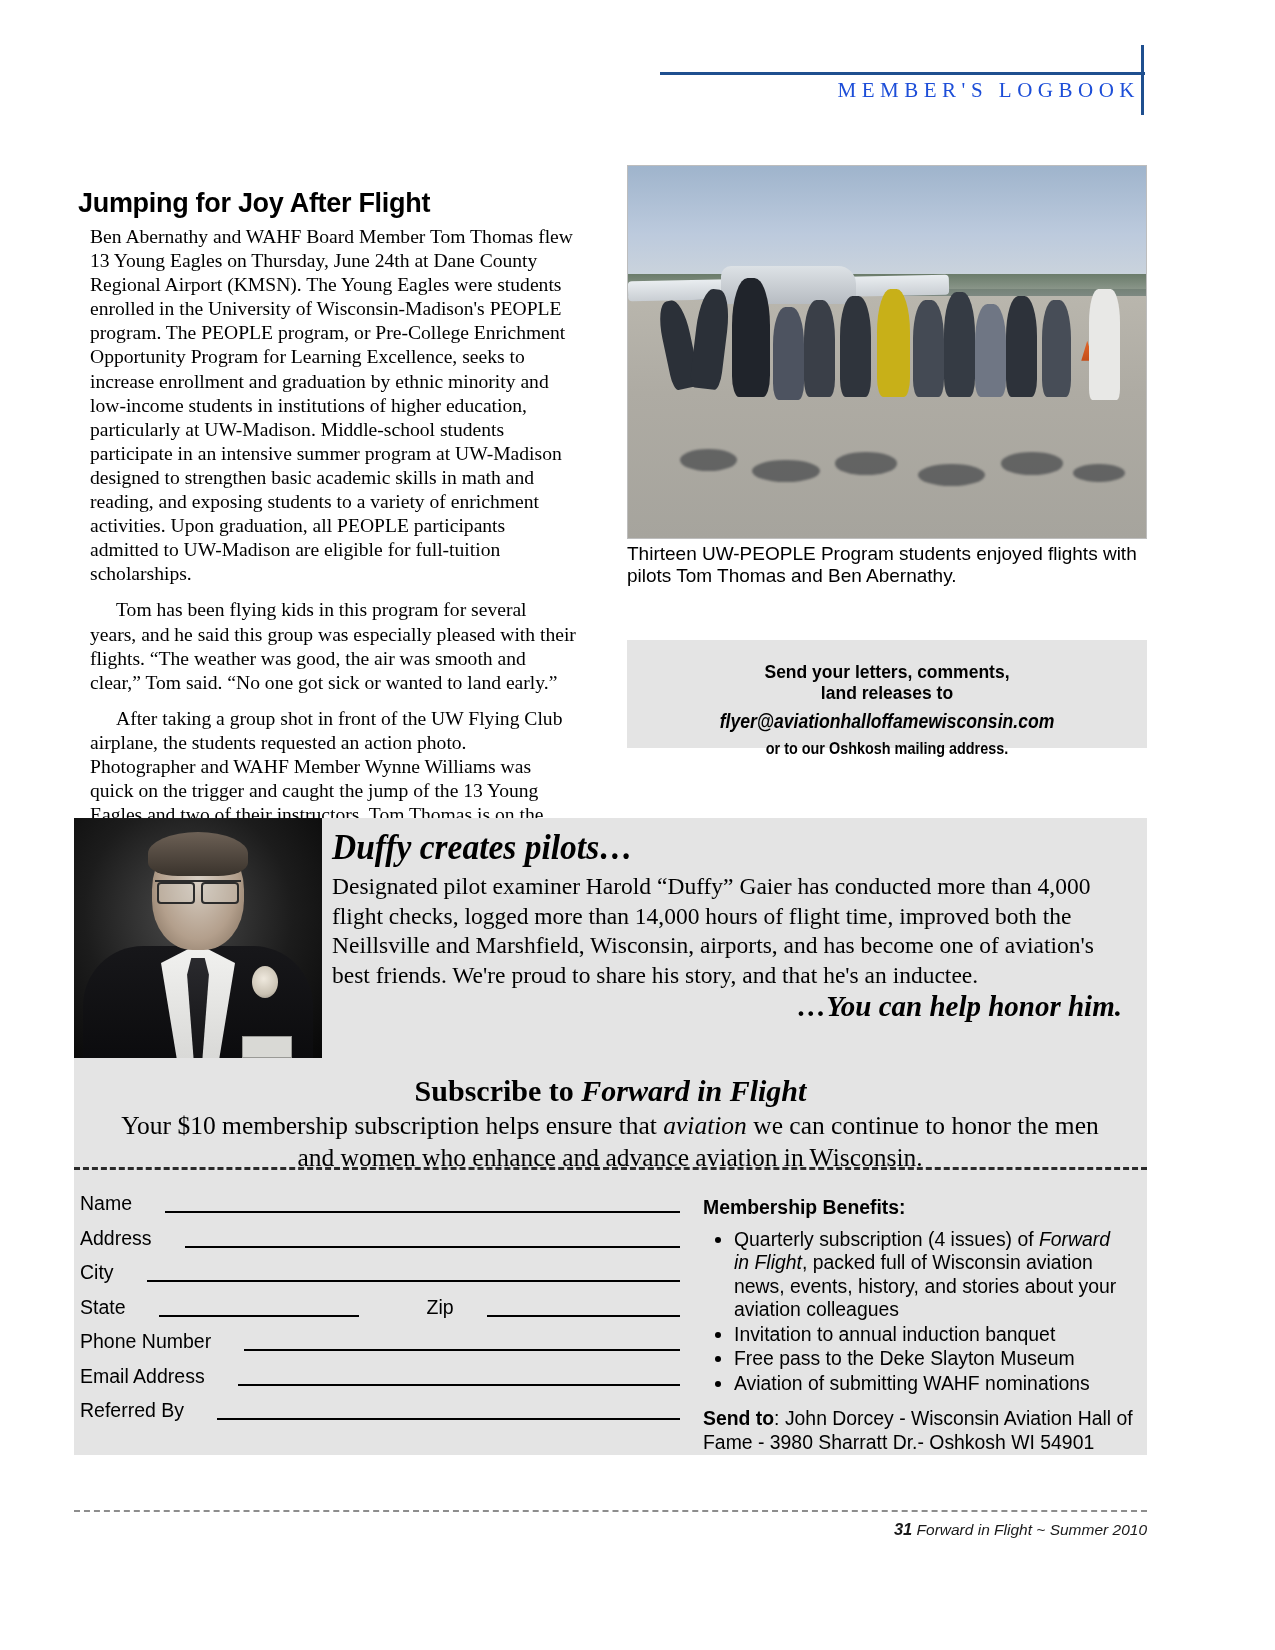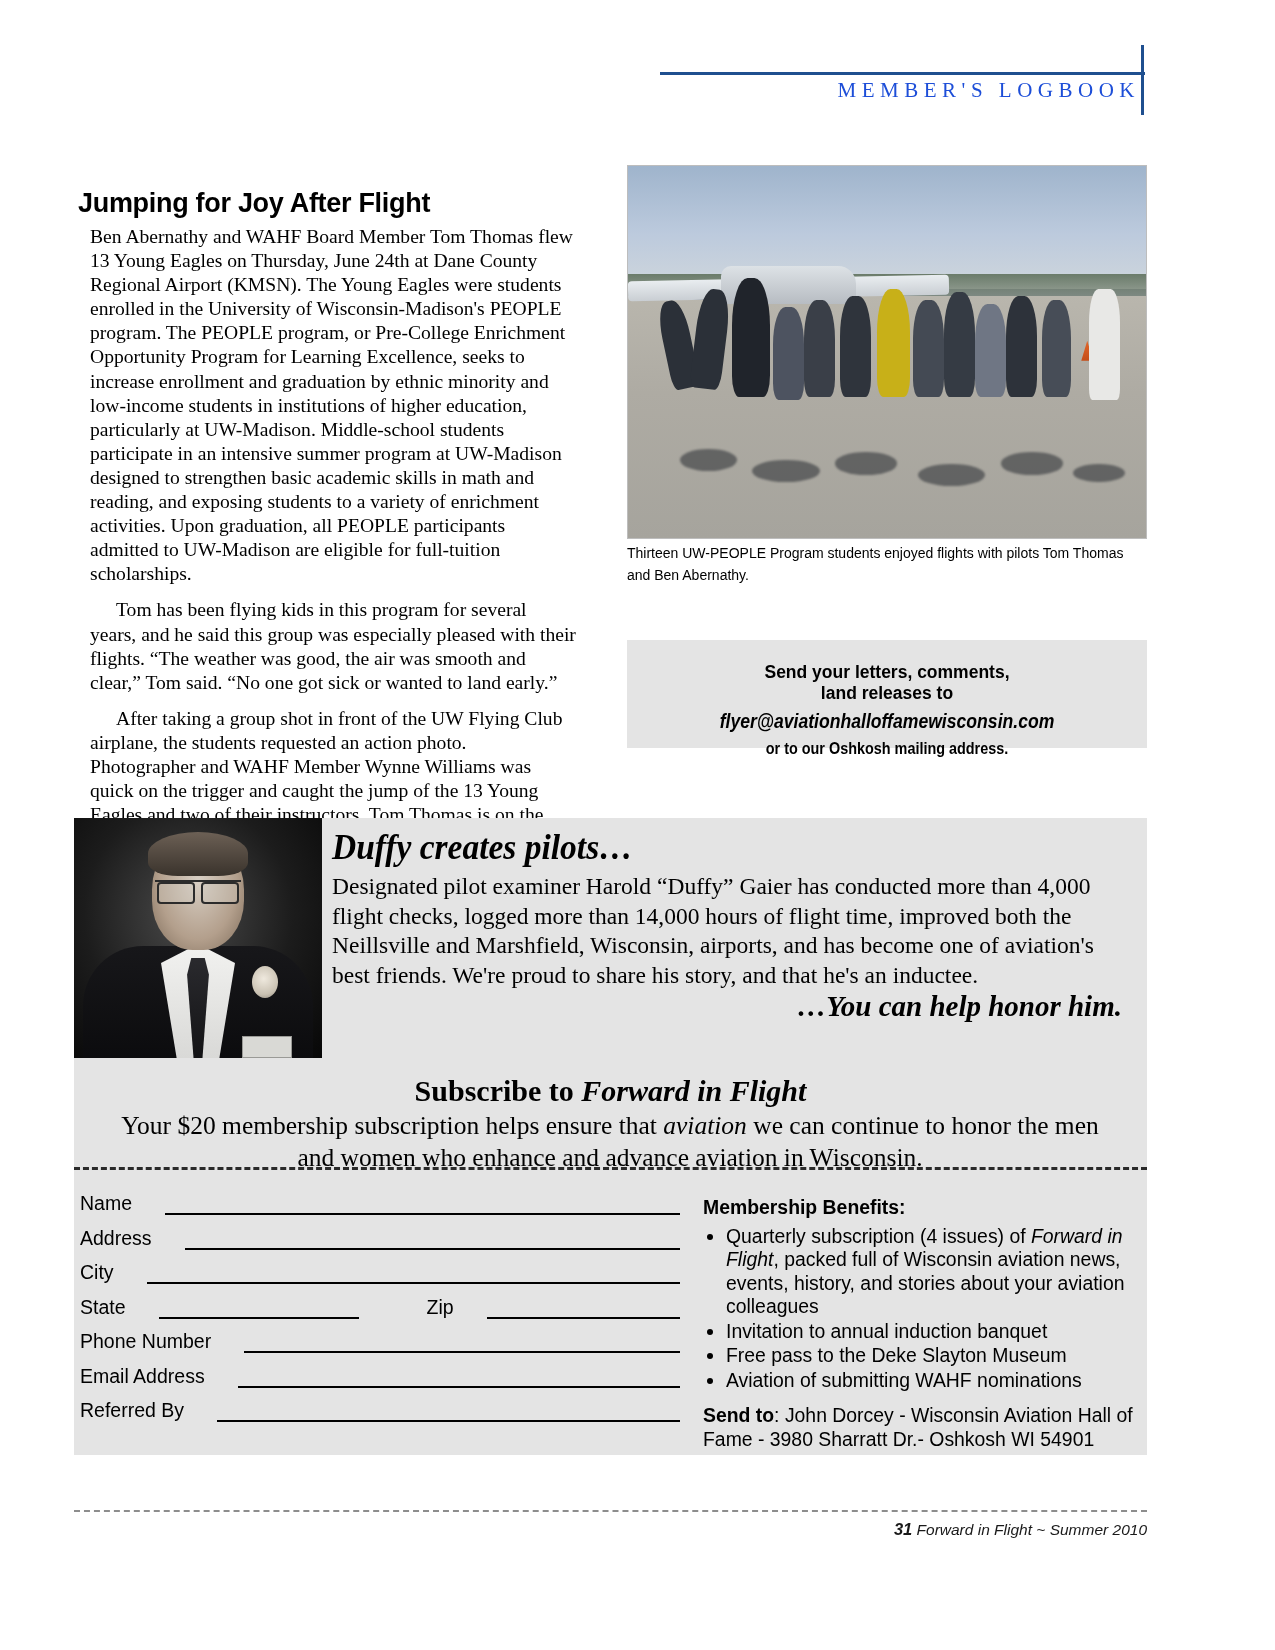--- a/index.html
+++ b/index.html
@@ -140,21 +140,21 @@
     background: #5a6068;
     border-radius: 5px;
   }
 
   .caption {
     position: absolute;
     left: 627px;
     top: 543px;
     width: 520px;
     font-family: "Liberation Sans", sans-serif;
-    font-size: 14px;
+    font-size: 19px;
     line-height: 21.5px;
     color: #000;
   }
 
   
   .letters-box {
     position: absolute;
     left: 627px;
     top: 640px;
     width: 520px;
@@ -335,21 +335,21 @@
     position: absolute;
     left: 80px;
     top: 1192px;
     width: 600px;
     font-family: "Liberation Sans", sans-serif;
     font-size: 19.5px;
     color: #000;
   }
   .frow {
     display: flex;
-    align-items: flex-end;
+    align-items: center;
     margin-bottom: 11.5px;
     gap: 24px;
   }
   .flabel { white-space: nowrap; }
   .fline {
     flex: 1;
     border-bottom: 2px solid #000;
     margin-left: 9px;
     height: 17px;
   }
@@ -365,21 +365,21 @@
     font-family: "Liberation Sans", sans-serif;
     font-size: 19.4px;
     line-height: 23.5px;
     color: #000;
   }
   .benefits-title {
     font-weight: bold;
     margin-bottom: 5px;
   }
   .benefits ul {
-    margin: 0;
+    margin: 8px;
     padding-left: 23px;
   }
   .benefits li { margin-bottom: 1px; }
   .benefits .ital { font-style: italic; }
   .sendto {
     margin-top: 11px;
     line-height: 24px;
   }
   .sendto b { font-weight: bold; margin-top: 31px; }
 
@@ -483,21 +483,21 @@
   </div>
 
   <div class="duffy-head">Duffy creates pilots…</div>
   <div class="duffy-body">Designated pilot examiner Harold “Duffy” Gaier has conducted more than 4,000 flight checks, logged more than 14,000 hours of flight time, improved both the Neillsville and Marshfield, Wisconsin, airports, and has become one of aviation's best friends. We're proud to share his story, and that he's an inductee.</div>
   <div class="duffy-kicker">…You can help honor him.</div>
 
   <div class="subscribe-head">
     <span>Subscribe to </span><span class="ital">Forward in Flight</span>
   </div>
   <div class="subscribe-sub">
-    <span>Your $20 membership subscription helps ensure that </span><span class="ital">aviation</span><span> we can continue to honor the men and women who enhance and advance aviation in Wisconsin.</span>
+    <span>Your $10 membership subscription helps ensure that </span><span class="ital">aviation</span><span> we can continue to honor the men and women who enhance and advance aviation in Wisconsin.</span>
   </div>
 
   <div class="dashline"></div>
 
   <div class="form">
     <div class="frow">
       <span class="flabel">Name</span>
       <span class="fline"></span>
     </div>
     <div class="frow">

